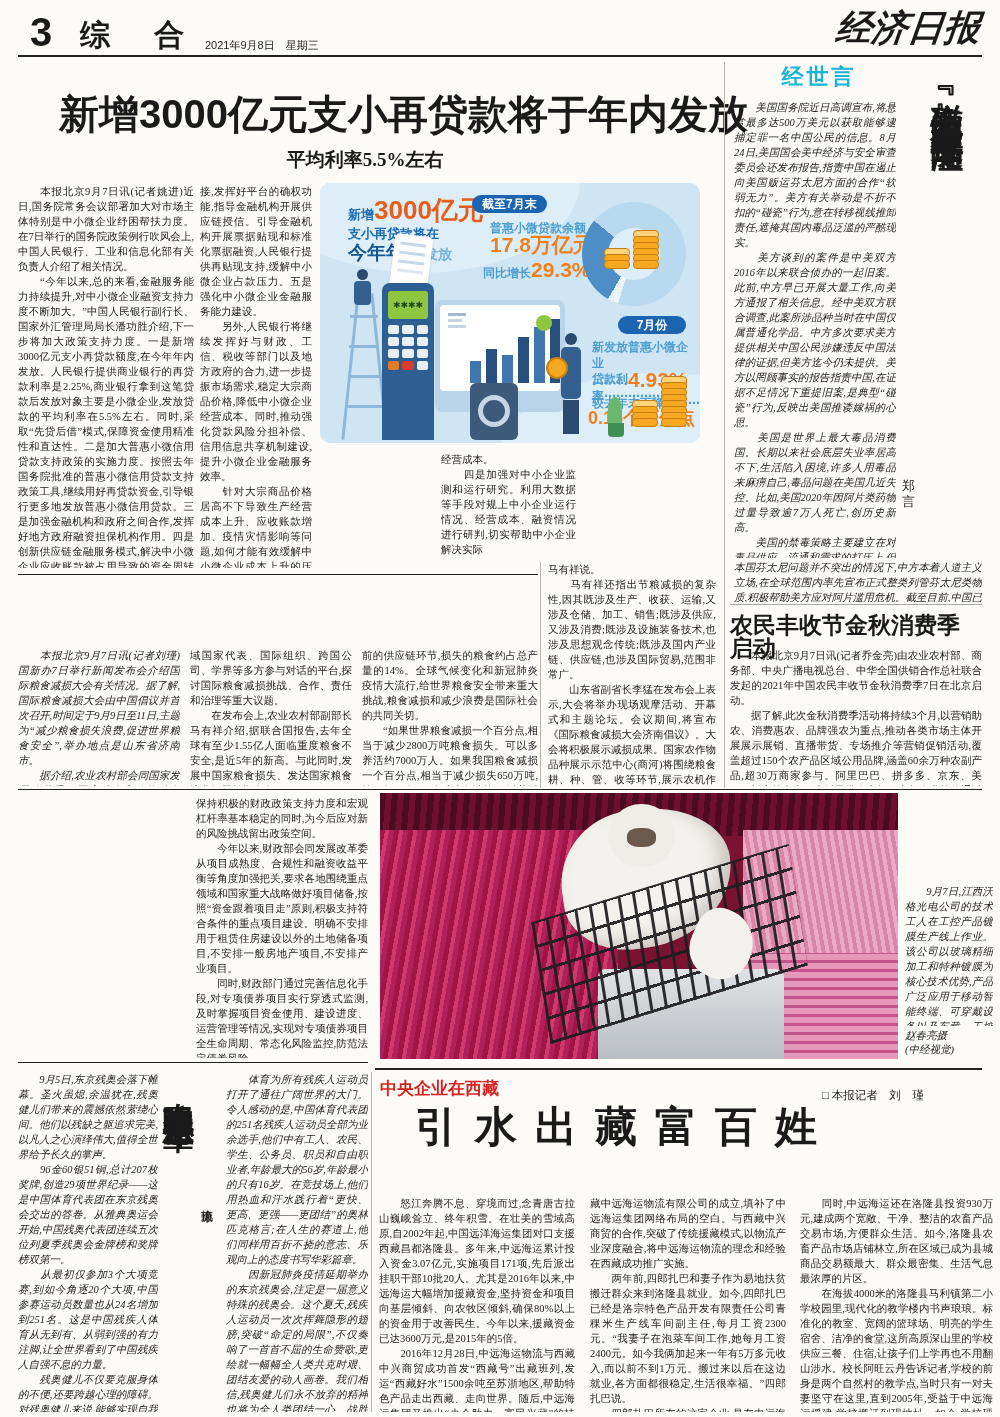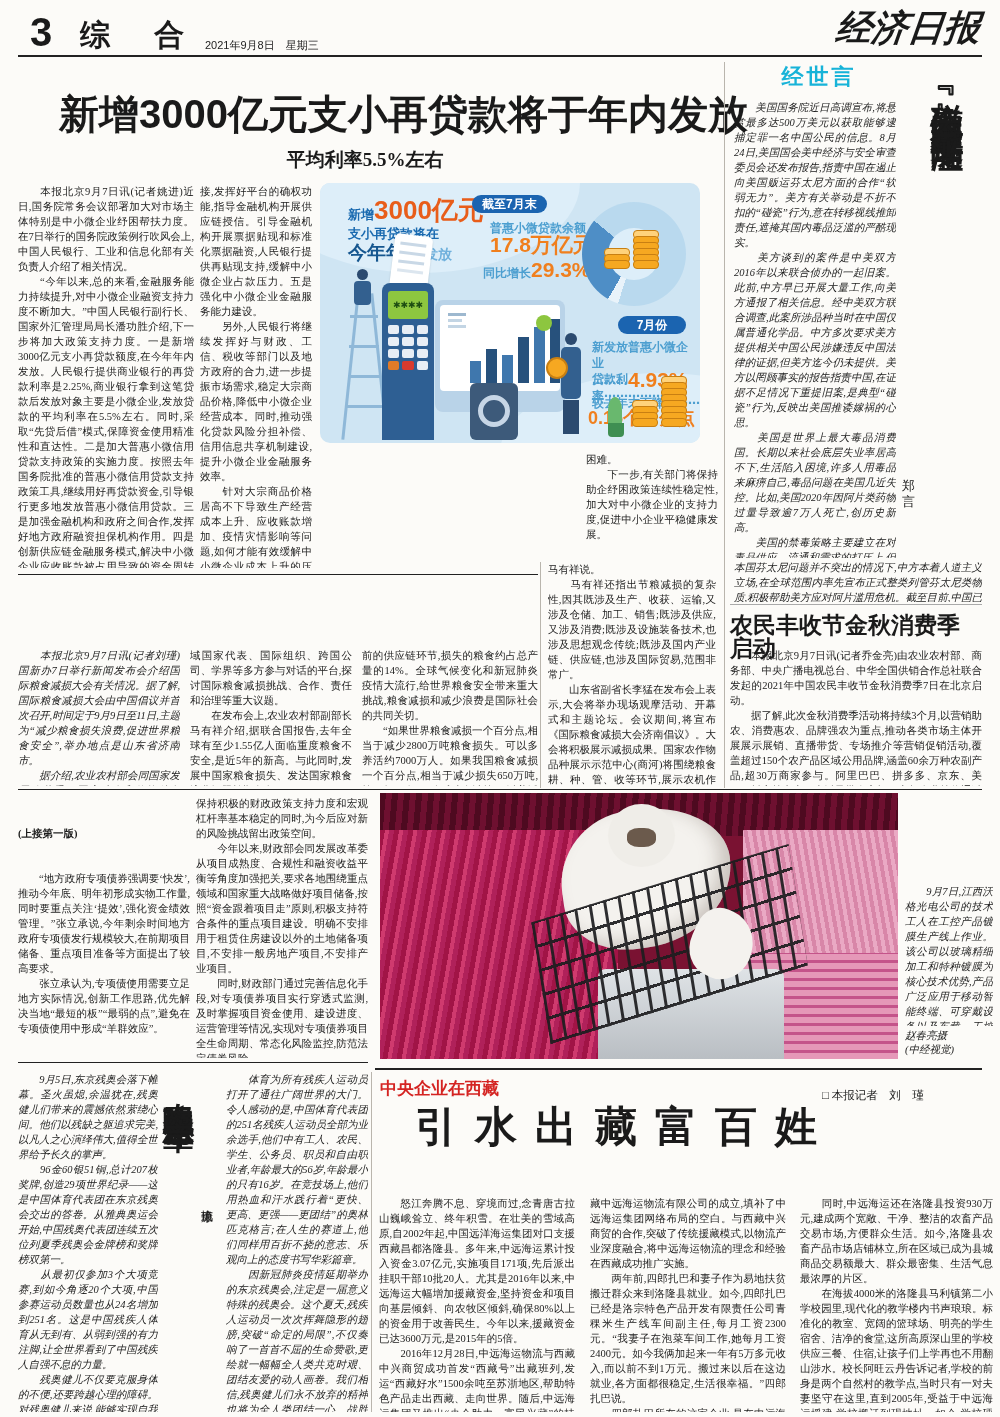--- a/index.html
+++ b/index.html
@@ -189,22 +189,22 @@
             <div class="coin"></div>
             <div class="coin"></div>
             <div class="coin"></div>
             <div class="coin"></div>
             <div class="coin"></div>
           </div>
       </div>
     </div>
   </div>
 
-  <div class="abs txt" style="left:586px;top:452px;width:132px;height:116px;">困难。
-　　下一步,有关部门将保持助企纾困政策连续性稳定性,加大对中小微企业的支持力度,促进中小企业平稳健康发展。</div>
+  <div class="abs txt" style="left:441px;top:452px;width:135px;height:116px;">经营成本。
+　　四是加强对中小企业监测和运行研究。利用大数据等手段对规上中小企业运行情况、经营成本、融资情况进行研判,切实帮助中小企业解决实际</div>
 
   <div class="abs vr" style="left:724px;top:62px;height:726px;"></div>
   <div class="abs" id="js-title" style="left:736px;top:66px;width:166px;">经世言</div>
   <div class="abs txt kai" style="left:734px;top:100px;width:162px;height:458px;">　　美国国务院近日高调宣布,将悬赏最多达500万美元以获取能够逮捕定罪一名中国公民的信息。8月24日,美国国会美中经济与安全审查委员会还发布报告,指责中国在遏止向美国贩运芬太尼方面的合作“软弱无力”。美方有关举动是不折不扣的“碰瓷”行为,意在转移视线推卸责任,遮掩其国内毒品泛滥的严酷现实。
 　　美方谈到的案件是中美双方2016年以来联合侦办的一起旧案。此前,中方早已开展大量工作,向美方通报了相关信息。经中美双方联合调查,此案所涉品种当时在中国仅属普通化学品。中方多次要求美方提供相关中国公民涉嫌违反中国法律的证据,但美方迄今仍未提供。美方以罔顾事实的报告指责中国,在证据不足情况下重提旧案,是典型“碰瓷”行为,反映出美国推诿嫁祸的心思。
 　　美国是世界上最大毒品消费国。长期以来社会底层失业率居高不下,生活陷入困境,许多人用毒品来麻痹自己,毒品问题在美国几近失控。比如,美国2020年因阿片类药物过量导致逾7万人死亡,创历史新高。
 　　美国的禁毒策略主要建立在对毒品供应、流通和需求的打压上,但一直以来收效甚微。一方面,由于美国各州的法律不同,对吸毒者、贩毒者的处理办法不同,给了贩毒、吸毒分子可乘之机。另一方面,在美国政府打击下,毒品生产并没有出现明显减少,而是更小型化专业化了。一些专家认为,美国政府应该将更多资源用在全社会开展毒品宣传预防教育上。而美国政府在这方面做得很不够。
 　　中国政府历来高度重视禁毒工作,始终对毒品问题“零容忍”。2019年5月1日,在</div>
   <div class="abs vert" id="js-vert" style="left:928px;top:74px;height:488px;">『碰瓷』中国遮不住美毒品泛滥</div>
   <div class="abs vert" style="left:902px;top:468px;font:13px/1 'Liberation Serif','DejaVu Serif',serif;">郑 言</div>
@@ -223,27 +223,20 @@
   <div class="abs vr" style="left:540px;top:562px;height:226px;"></div>
   <div class="abs txt" style="left:548px;top:562px;width:168px;height:226px;">马有祥说。
 　　马有祥还指出节粮减损的复杂性,因其既涉及生产、收获、运输,又涉及仓储、加工、销售;既涉及供应,又涉及消费;既涉及设施装备技术,也涉及思想观念传统;既涉及国内产业链、供应链,也涉及国际贸易,范围非常广。
 　　山东省副省长李猛在发布会上表示,大会将举办现场观摩活动、开幕式和主题论坛。会议期间,将宣布《国际粮食减损大会济南倡议》。大会将积极展示减损成果。国家农作物品种展示示范中心(商河)将围绕粮食耕、种、管、收等环节,展示农机作业、育种成果、智能化物联网系统等内容;中储粮济南直属库有限公司将围绕粮食储存环节,展示我国粮库、企业、农户储粮设备及先进技术。</div>
 
   <div class="abs" id="harvest-headline" style="left:730px;top:614px;width:252px;">农民丰收节金秋消费季启动</div>
   <div class="abs txt" style="left:730px;top:648px;width:252px;height:138px;">　　本报北京9月7日讯(记者乔金亮)由农业农村部、商务部、中央广播电视总台、中华全国供销合作总社联合发起的2021年中国农民丰收节金秋消费季7日在北京启动。
 　　据了解,此次金秋消费季活动将持续3个月,以营销助农、消费惠农、品牌强农为重点,推动各类市场主体开展展示展销、直播带货、专场推介等营销促销活动,覆盖超过150个农产品区域公用品牌,涵盖60余万种农副产品,超30万商家参与。阿里巴巴、拼多多、京东、美团、抖音等电商平台以及批发市场、商超企业等将通过发放消费券、打折让利、流量倾斜等方式,吸引广大城乡居民购物。</div>
 
   <div class="abs hr" style="left:18px;top:789px;width:964px;height:1px;"></div>
-  <div class="abs txt" style="left:18px;top:796px;width:172px;height:262px;">
-    <div style="font-weight:bold;">(上接第一版)</div>
-    <div style="white-space:pre-wrap;">　　“地方政府专项债券强调要‘快发’,推动今年底、明年初形成实物工作量,同时要重点关注‘提效’,强化资金绩效管理。”张立承说,今年剩余时间地方政府专项债发行规模较大,在前期项目储备、重点项目准备等方面提出了较高要求。
-　　张立承认为,专项债使用需要立足地方实际情况,创新工作思路,优先解决当地“最短的板”“最弱的点”,避免在专项债使用中形成“羊群效应”。</div>
-    
-    
-  </div>
   <div class="abs txt" style="left:196px;top:796px;width:172px;height:262px;">保持积极的财政政策支持力度和宏观杠杆率基本稳定的同时,为今后应对新的风险挑战留出政策空间。
 　　今年以来,财政部会同发展改革委从项目成熟度、合规性和融资收益平衡等角度加强把关,要求各地围绕重点领域和国家重大战略做好项目储备,按照“资金跟着项目走”原则,积极支持符合条件的重点项目建设。明确不安排用于租赁住房建设以外的土地储备项目,不安排一般房地产项目,不安排产业项目。
 　　同时,财政部门通过完善信息化手段,对专项债券项目实行穿透式监测,及时掌握项目资金使用、建设进度、运营管理等情况,实现对专项债券项目全生命周期、常态化风险监控,防范法定债券风险。
 　　“要严格落实政府举债终身问责机制和债务问题倒查机制,防范化解地方政府隐性债务,避免系统性风险。防范化解隐性债务风险成为打好三大攻坚战的重要内容,必须进一步严防隐性债务增量,积极稳妥做好化债工作。”罗志恒说。</div>
 
   <div class="abs" id="photo" style="left:380px;top:793px;width:518px;height:266px;">
     <div style="position:absolute;left:0;top:0;width:100%;height:16%;background:repeating-linear-gradient(95deg,#4e0a20 0 6px,#6e1030 6px 12px);"></div>
     <div style="position:absolute;left:0;top:14%;width:46%;height:86%;background:repeating-linear-gradient(100deg,#a11446 0 5px,#cf3a6e 5px 9px,#b0215a 9px 14px);"></div>
     <div style="position:absolute;right:0;top:14%;width:30%;height:86%;background:repeating-linear-gradient(80deg,#d886a8 0 4px,#eaa9c4 4px 8px),#e8a8c0;"></div>
     <div style="position:absolute;right:0;bottom:0;width:30%;height:40%;background:repeating-linear-gradient(0deg,#e598b8 0 6px,#c4548a 6px 9px);"></div>

